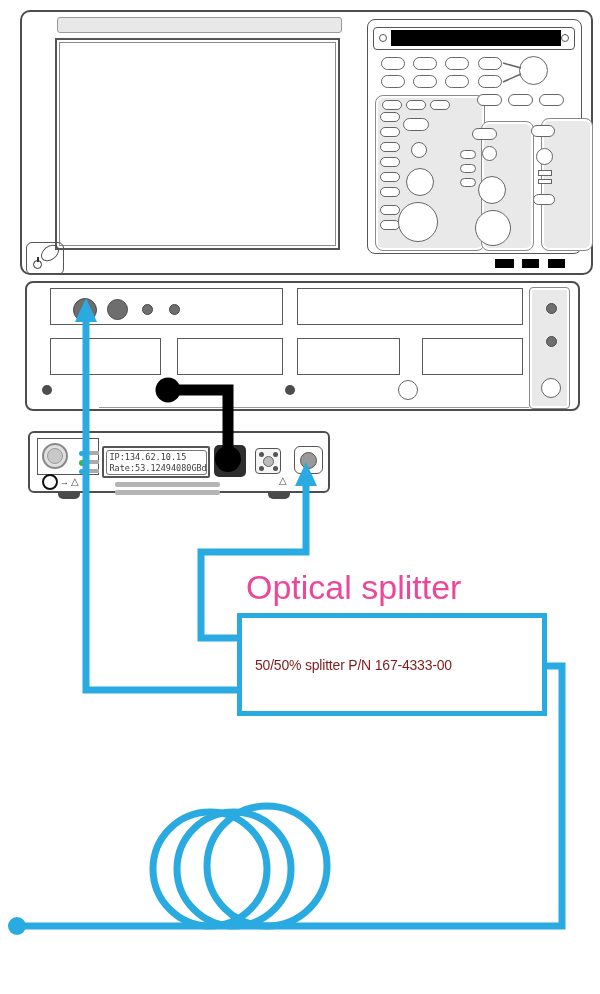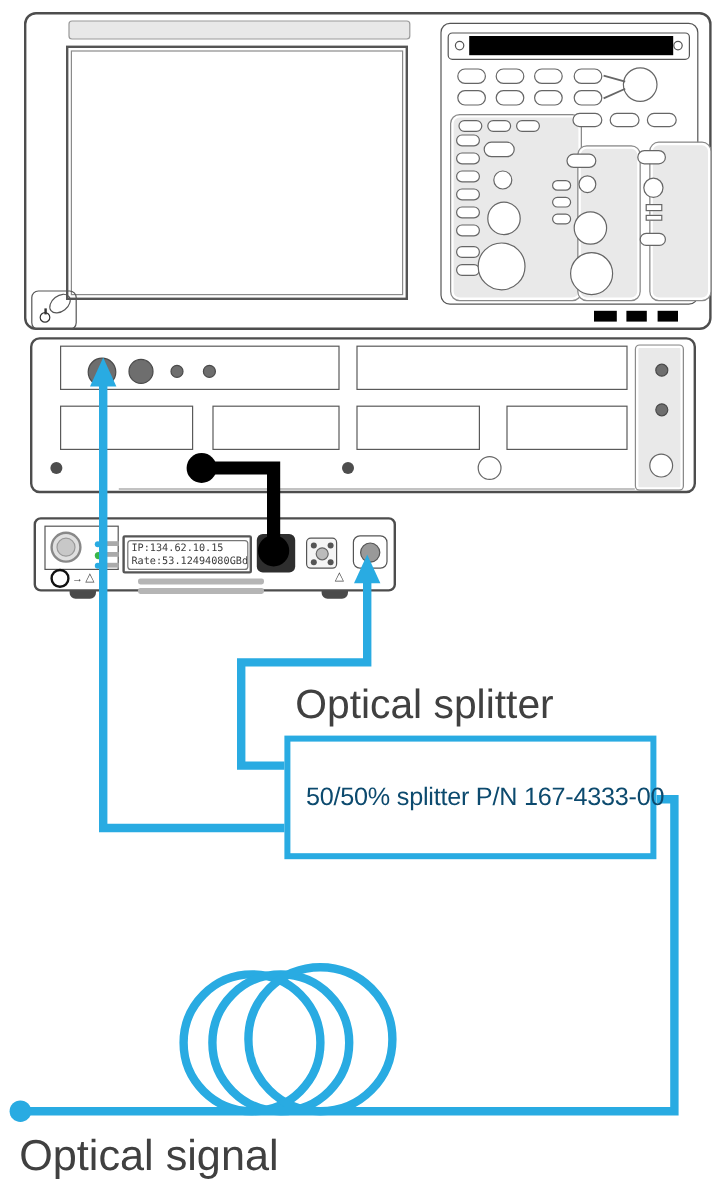--- a/index.html
+++ b/index.html
@@ -25,23 +25,23 @@
   .screen-inner { width:100%; height:100%; border:1px solid #8a8a8a; background:#fff; }
 
   .lcd { position:absolute; border:2px solid #555; border-radius:2px; background:#fff; padding:1.5px; }
   .lcd-inner { width:100%; height:100%; border:1px solid #777; border-radius:3px;
                font-family:"DejaVu Sans Mono", monospace; font-size:8.5px; line-height:11px;
                color:#3c3c3c; padding:1px 3px; white-space:nowrap; overflow:hidden; }
 
   .callout-box { position:absolute; left:237px; top:613px; width:310px; height:103px;
                  background:#fff; border:5px solid #29abe2; z-index:6;
                  display:flex; flex-direction:column; justify-content:space-evenly; padding-left:13px; }
-  .callout-line { font-size:21px; color:#0c4a6e; white-space:nowrap; letter-spacing:-0.2px; }
-
-  .big-label { position:absolute; color:#404040; white-space:nowrap; z-index:7; }
+  .callout-line { font-size:14px; color:#7f1d1d; white-space:nowrap; letter-spacing:-0.2px; }
+
+  .big-label { position:absolute; color:#ec4899; white-space:nowrap; z-index:7; }
 
   .tri { position:absolute; font-size:10px; color:#4d4d4d; line-height:10px; }
   .laser-arrow { position:absolute; font-size:9px; color:#333; line-height:9px; }
 
   svg.overlay { position:absolute; left:0; top:0; z-index:5; }
 </style>
 </head>
 <body>
 
 <div id="diagram">
@@ -148,21 +148,20 @@
     <path d="M 306 482 V 552 H 201 V 638 H 242" fill="none" stroke="#29abe2" stroke-width="7"></path>
     <polygon points="306,462 295,486 317,486" fill="#29abe2"></polygon>
   </svg>
 
   <div class="big-label" style="left:246px; top:568px; font-size:34px;">Optical splitter</div>
 
   <div class="callout-box">
     <div class="callout-line">50/50% splitter P/N 167-4333-00</div>
   </div>
 
-  <div class="big-label" style="left:16px; top:942px; font-size:36px;">Optical signal</div>
 
 <div class="d-pill" style="left: 381px; top: 57px; width: 24px; height: 13px;"></div>
     <div class="d-pill" style="left: 413px; top: 57px; width: 24px; height: 13px;"></div>
     <div class="d-pill" style="left: 445px; top: 57px; width: 24px; height: 13px;"></div>
     <div class="d-pill" style="left: 478px; top: 57px; width: 24px; height: 13px;"></div>
     <div class="d-pill" style="left: 381px; top: 75px; width: 24px; height: 13px;"></div>
     <div class="d-pill" style="left: 413px; top: 75px; width: 24px; height: 13px;"></div>
     <div class="d-pill" style="left: 445px; top: 75px; width: 24px; height: 13px;"></div>
     <div class="d-pill" style="left: 478px; top: 75px; width: 24px; height: 13px;"></div>
     <div class="d-circle" style="left: 519px; top: 56px; width: 29px; height: 29px;"></div>

